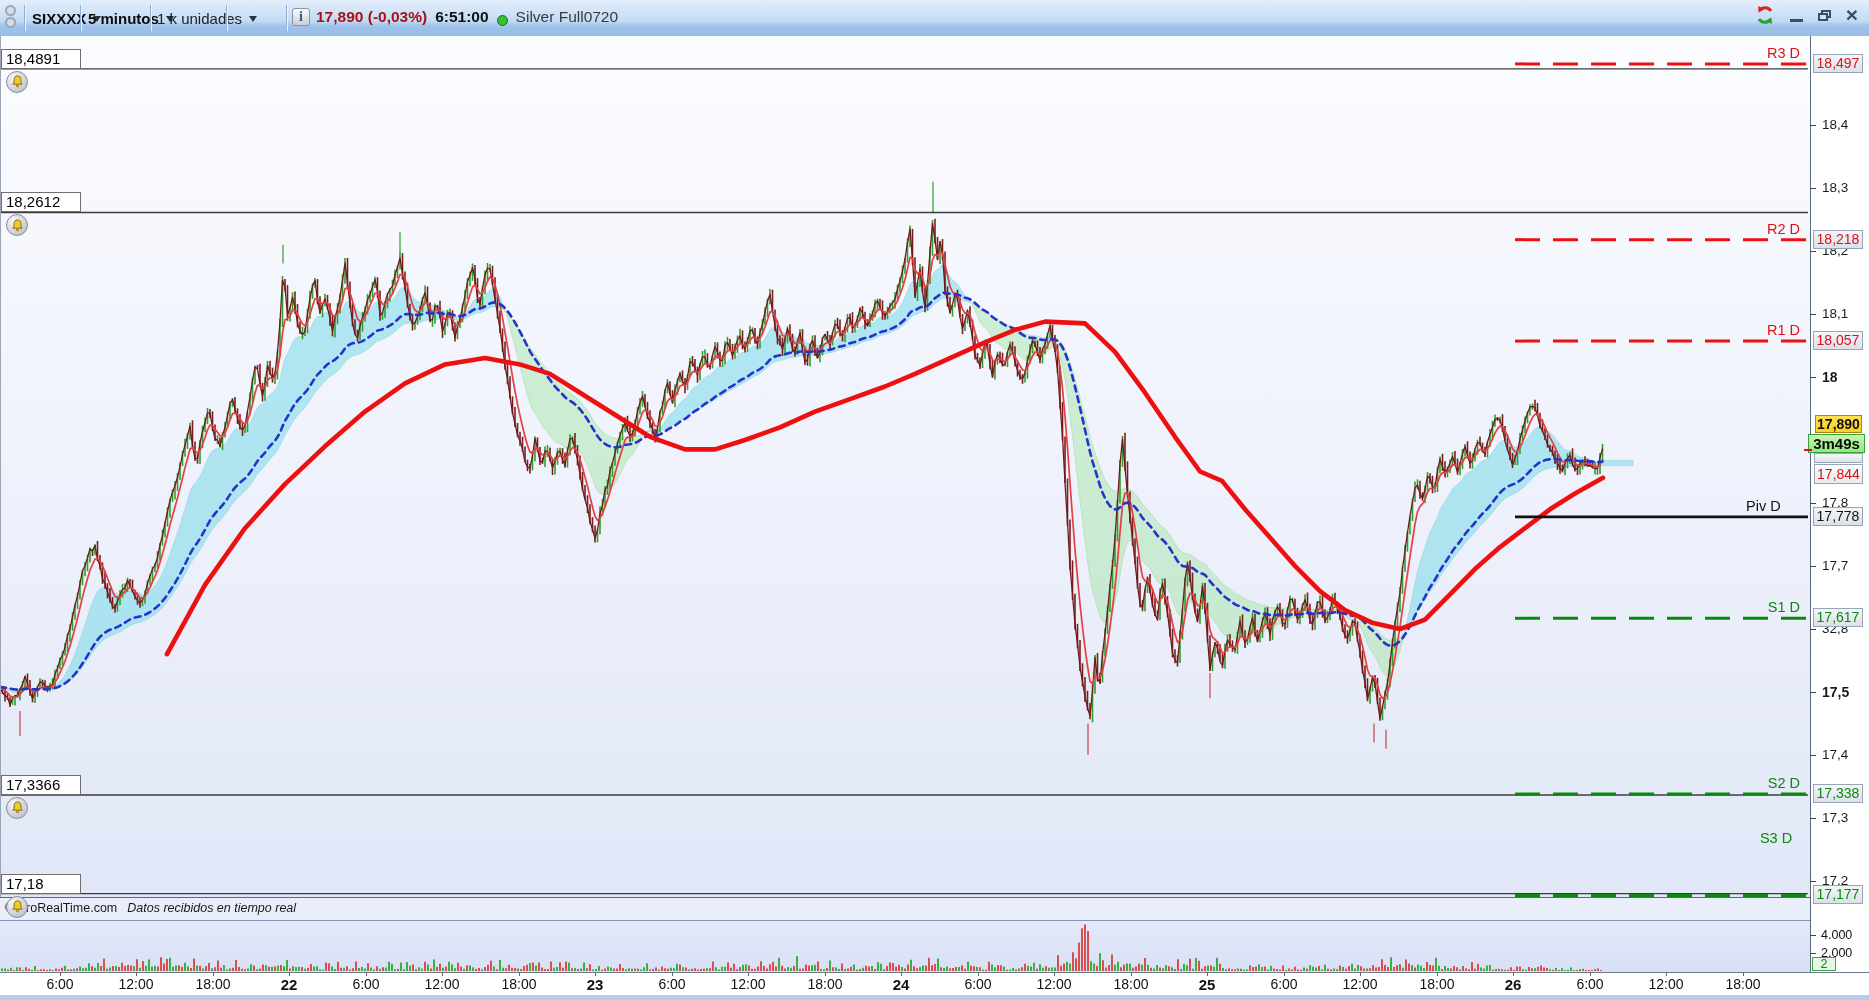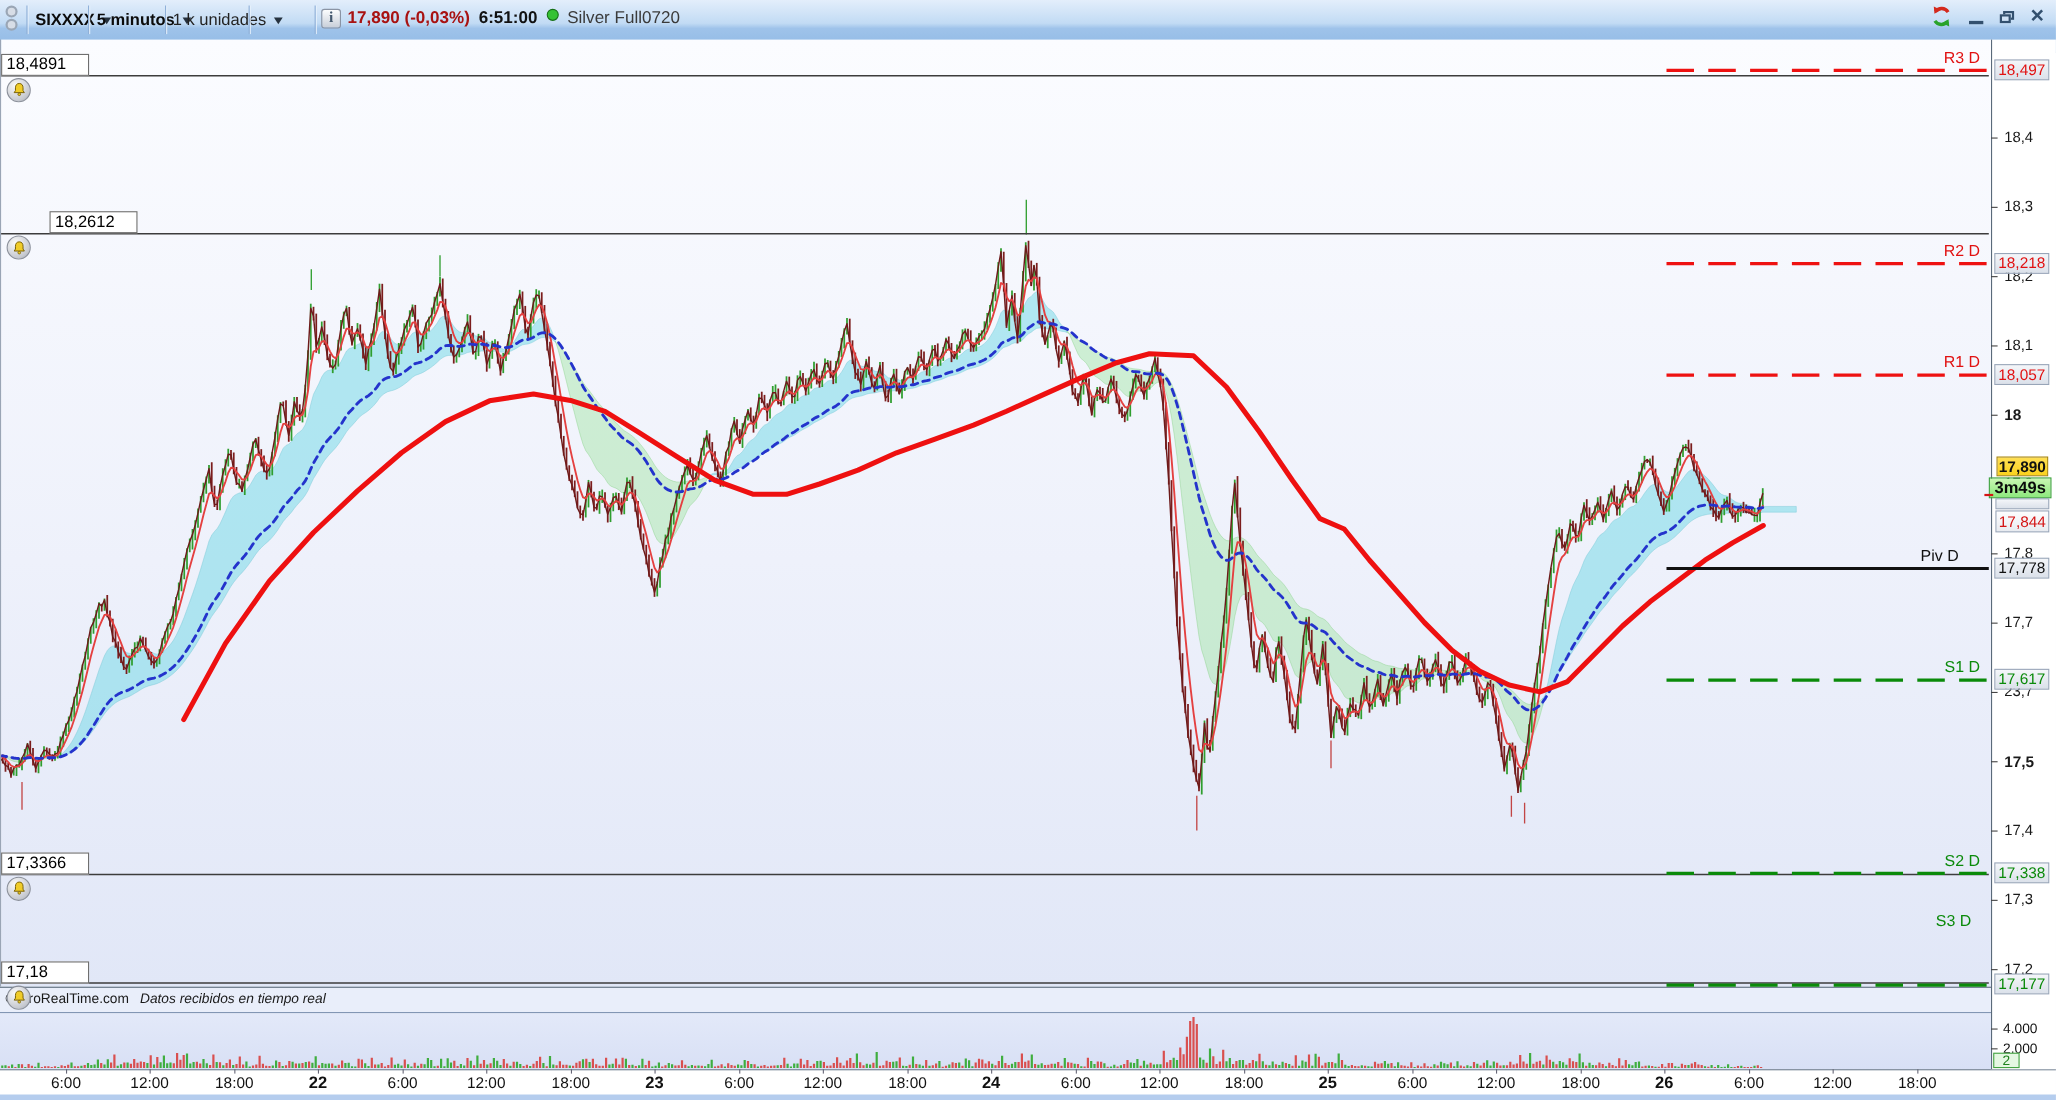--- a/index.html
+++ b/index.html
@@ -15,21 +15,21 @@
     background:#d7dde6;box-sizing:border-box;margin-bottom:1px;}
   .dd{position:absolute;top:7px;height:22px;display:flex;align-items:center;gap:7px;cursor:pointer;}
   .dd .lbl{font-size:15px;color:#0b0b0b;font-weight:bold;white-space:nowrap;}
   .dd .lbl.reg{font-weight:normal;color:#222;}
   .tri{width:0;height:0;border-left:4.5px solid transparent;border-right:4.5px solid transparent;
     border-top:6px solid #26323f;margin-top:2px;}
   #infoicon{position:absolute;left:292px;top:8px;width:18px;height:18px;border-radius:3px;
     background:linear-gradient(#fcfdfe,#c8cfd9);border:1px solid #8a94a4;box-sizing:border-box;
     color:#44596f;font-family:"Liberation Serif",serif;font-weight:bold;font-size:14px;
     text-align:center;line-height:16px;}
-  #quote{position:absolute;left:316px;top:8px;display:flex;align-items:flex-start;gap:8px;}
+  #quote{position:absolute;left:316px;top:8px;display:flex;align-items:flex-end;gap:8px;}
   #quote .px{font-size:15.5px;font-weight:bold;color:#a81212;white-space:nowrap;}
   #quote .tm{font-size:15.5px;font-weight:bold;color:#111;}
   #quote .dot{width:11px;height:11px;border-radius:50%;background:#35c235;border:1px solid #167016;
     box-sizing:border-box;}
   #quote .feed{font-size:15.5px;color:#3a3a3a;}
   #winbtns{position:absolute;right:8px;top:4px;display:flex;align-items:center;gap:10px;}
   .wbtn{width:18px;height:22px;display:flex;align-items:center;justify-content:center;
     color:#33506e;cursor:pointer;}
   .minbar{width:13px;height:3px;background:#33506e;margin-top:10px;}
   .rsq{position:relative;width:13px;height:11px;}
@@ -1377,21 +1377,21 @@
       <div class="axlabel" style="top: 306px;">18,1</div>
       <div class="axtick" style="top: 376.5px;"></div>
       <div class="axlabel b" style="top: 369px;">18</div>
       <div class="axtick" style="top: 439.5px;"></div>
       <div class="axlabel" style="top: 432px;">17,9</div>
       <div class="axtick" style="top: 502.5px;"></div>
       <div class="axlabel" style="top: 495px; text-align: right;">17,8</div>
       <div class="axtick" style="top: 565.5px;"></div>
       <div class="axlabel" style="top: 558px;">17,7</div>
       <div class="axtick" style="top: 628.5px;"></div>
-      <div class="axlabel" style="top: 621px;">23,7</div>
+      <div class="axlabel" style="top: 621px;">32,8</div>
       <div class="axtick" style="top: 691.5px;"></div>
       <div class="axlabel b" style="top: 684px;">17,5</div>
       <div class="axtick" style="top: 754.5px;"></div>
       <div class="axlabel" style="top: 747px;">17,4</div>
       <div class="axtick" style="top: 817.5px;"></div>
       <div class="axlabel" style="top: 810px;">17,3</div>
       <div class="axtick" style="top: 880.5px;"></div>
       <div class="axlabel" style="top: 873px;">17,2</div>
       <div class="axtick" style="top: 935px;"></div>
       <div class="vlabel" style="top: 928px;">4.000</div>
@@ -1411,21 +1411,21 @@
       <div class="pbox" style="top: 784.06px; color: rgb(10, 138, 10);">17,338</div>
       <div class="pivname" style="left: 1752px; top: 830px; width: 48px; text-align: center; color: rgb(10, 138, 10);">S3 D</div>
       <div class="pbox" style="top: 885.49px; color: rgb(10, 138, 10);">17,177</div>
       <div class="alertbox" style="top: 48.867px;">18,4891</div>
       <div class="bell" style="left: 6px; top: 70.867px;">
         <svg width="15" height="15" viewBox="0 0 20 20">
           <path d="M10 2.5 C6.8 2.5 5.4 4.8 5.4 7.8 v3.4 L3.8 13.6 h12.4 L14.6 11.2 V7.8 C14.6 4.8 13.2 2.5 10 2.5 Z" fill="#f0cc28" stroke="#7a6208" stroke-width="1.2"></path>
           <circle cx="10" cy="15.6" r="1.6" fill="#f0cc28" stroke="#7a6208" stroke-width="1"></circle>
         </svg>
       </div>
-      <div class="alertbox" style="top: 192.444px; margin-left: 44px;">18,2612</div>
+      <div class="alertbox" style="top: 192.444px;">18,2612</div>
       <div class="bell" style="left: 6px; top: 214.444px;">
         <svg width="15" height="15" viewBox="0 0 20 20">
           <path d="M10 2.5 C6.8 2.5 5.4 4.8 5.4 7.8 v3.4 L3.8 13.6 h12.4 L14.6 11.2 V7.8 C14.6 4.8 13.2 2.5 10 2.5 Z" fill="#f0cc28" stroke="#7a6208" stroke-width="1.2"></path>
           <circle cx="10" cy="15.6" r="1.6" fill="#f0cc28" stroke="#7a6208" stroke-width="1"></circle>
         </svg>
       </div>
       <div class="alertbox" style="top: 774.942px;">17,3366</div>
       <div class="bell" style="left: 6px; top: 796.942px;">
         <svg width="15" height="15" viewBox="0 0 20 20">
           <path d="M10 2.5 C6.8 2.5 5.4 4.8 5.4 7.8 v3.4 L3.8 13.6 h12.4 L14.6 11.2 V7.8 C14.6 4.8 13.2 2.5 10 2.5 Z" fill="#f0cc28" stroke="#7a6208" stroke-width="1.2"></path>

